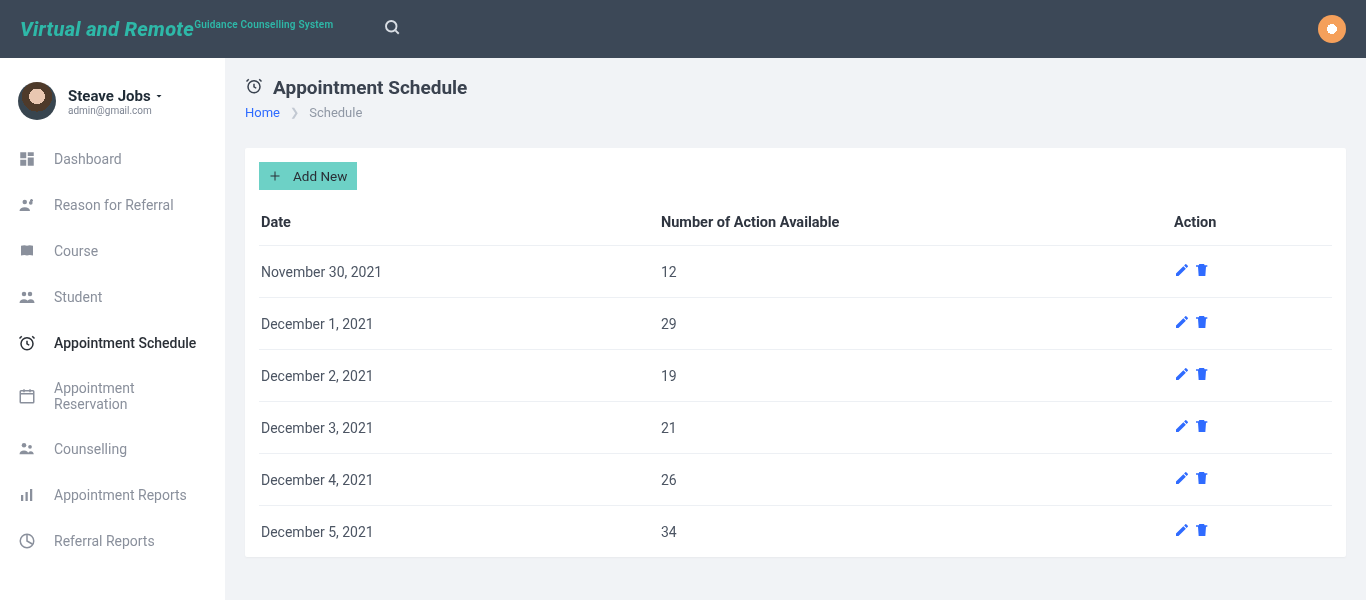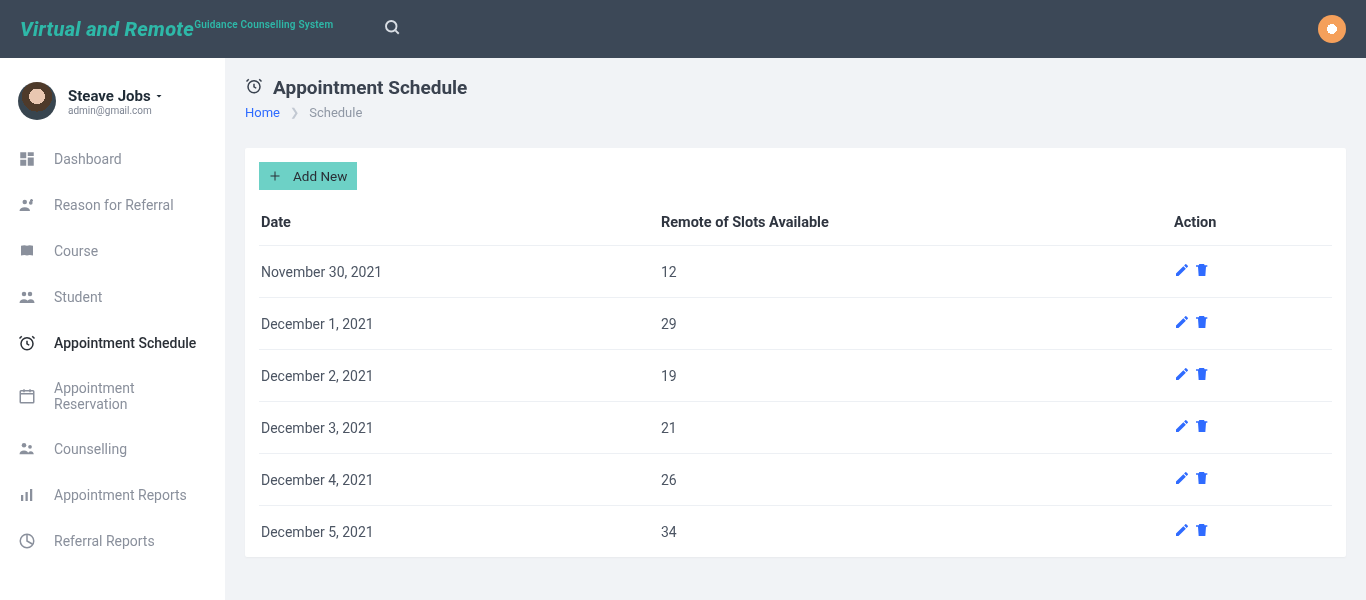--- a/index.html
+++ b/index.html
@@ -253,21 +253,21 @@
         <svg width="12" height="12" viewBox="0 0 24 24" fill="currentColor">
             <path d="M11 3h2v18h-2zM3 11h18v2H3z"></path>
           </svg>
         <span>Add New</span>
       </button>
 
       <table class="schedule">
         <thead>
           <tr>
             <th class="col-date">Date</th>
-            <th class="col-slots">Remote of Slots Available</th>
+            <th class="col-slots">Number of Action Available</th>
             <th class="col-action">Action</th>
           </tr>
         </thead>
         <tbody id="schedule-body">
             <tr>
               <td>November 30, 2021</td>
               <td>12</td>
               <td><span class="action-icons">
                   <span><svg width="16" height="16" viewBox="0 0 24 24" fill="#2f6bff">
                       <path d="M3 17.25V21h3.75L17.81 9.94l-3.75-3.75L3 17.25zM20.71 7.04a1 1 0 0 0 0-1.41l-2.34-2.34a1 1 0 0 0-1.41 0l-1.83 1.83 3.75 3.75 1.83-1.83z"></path>

